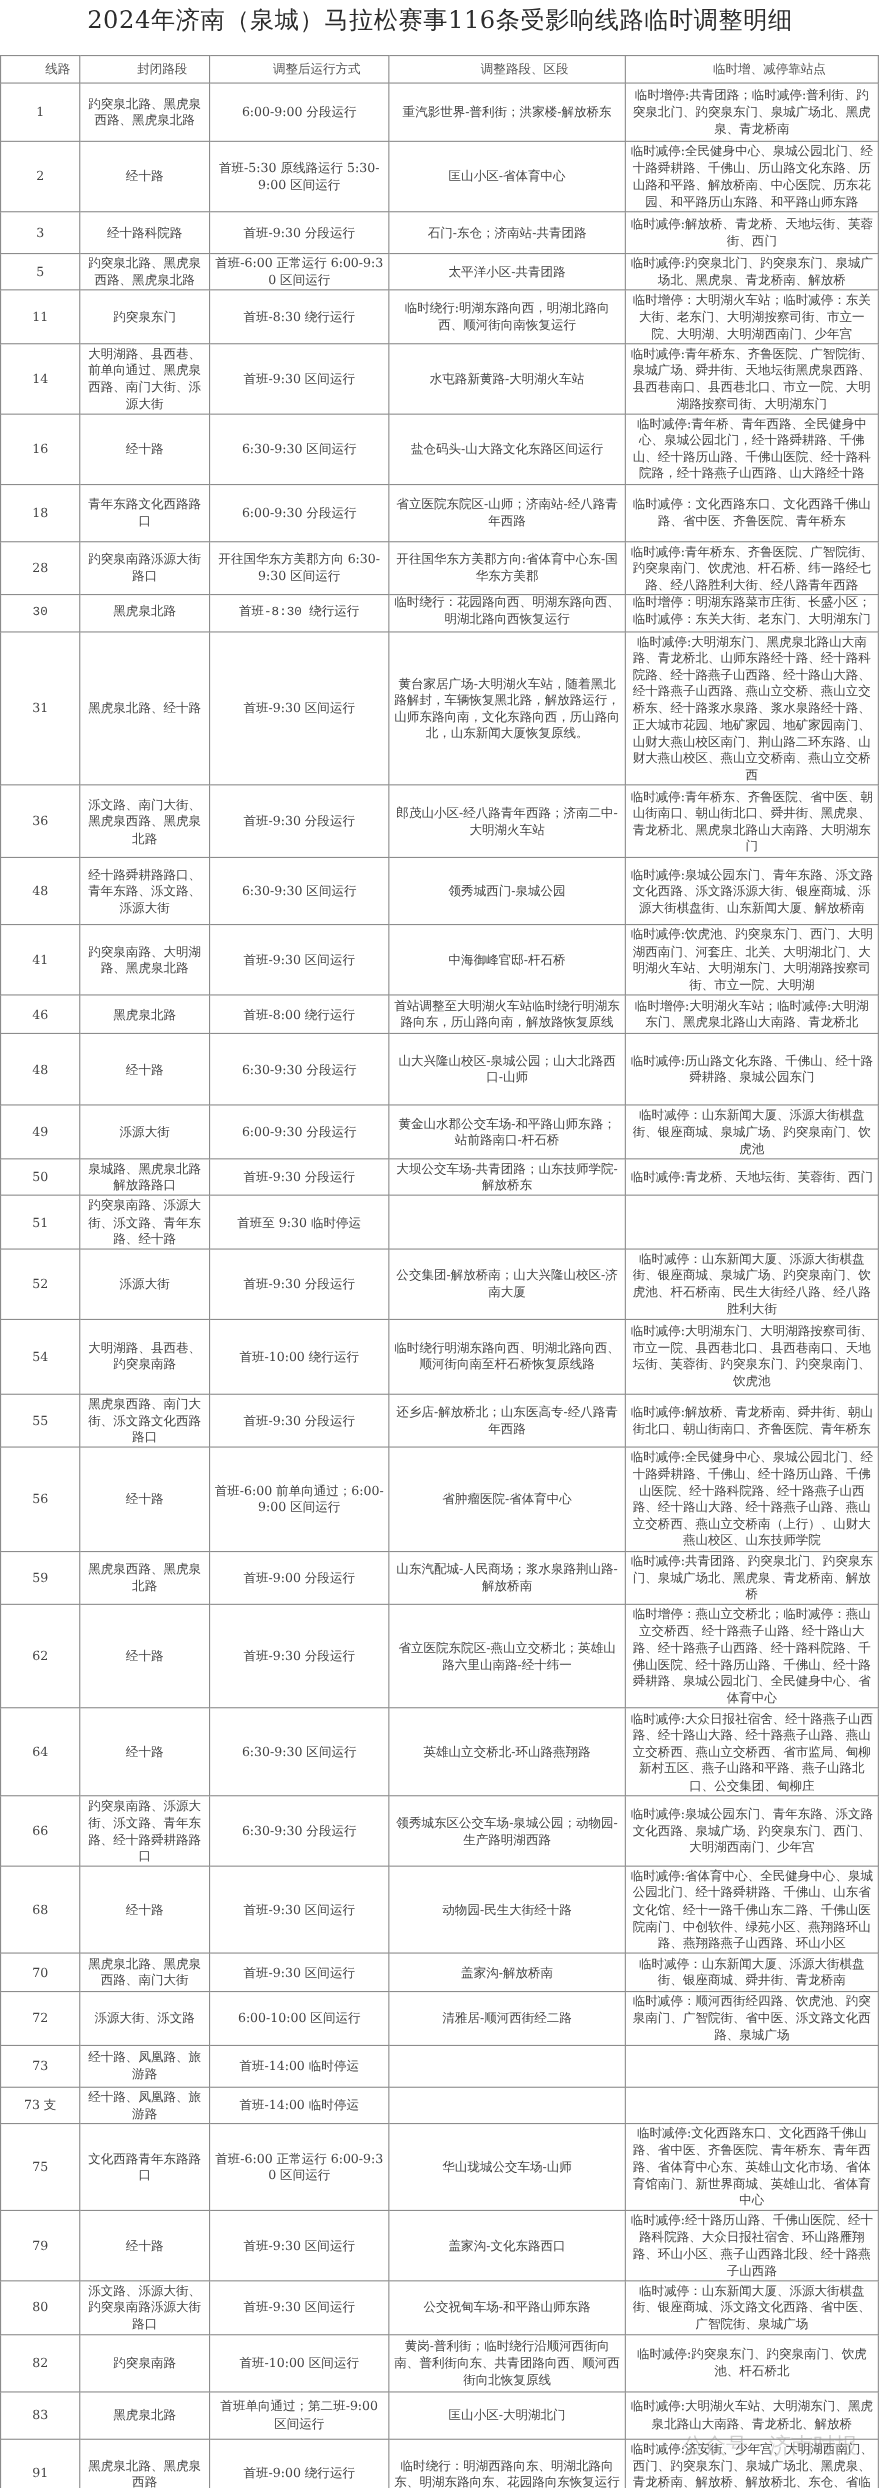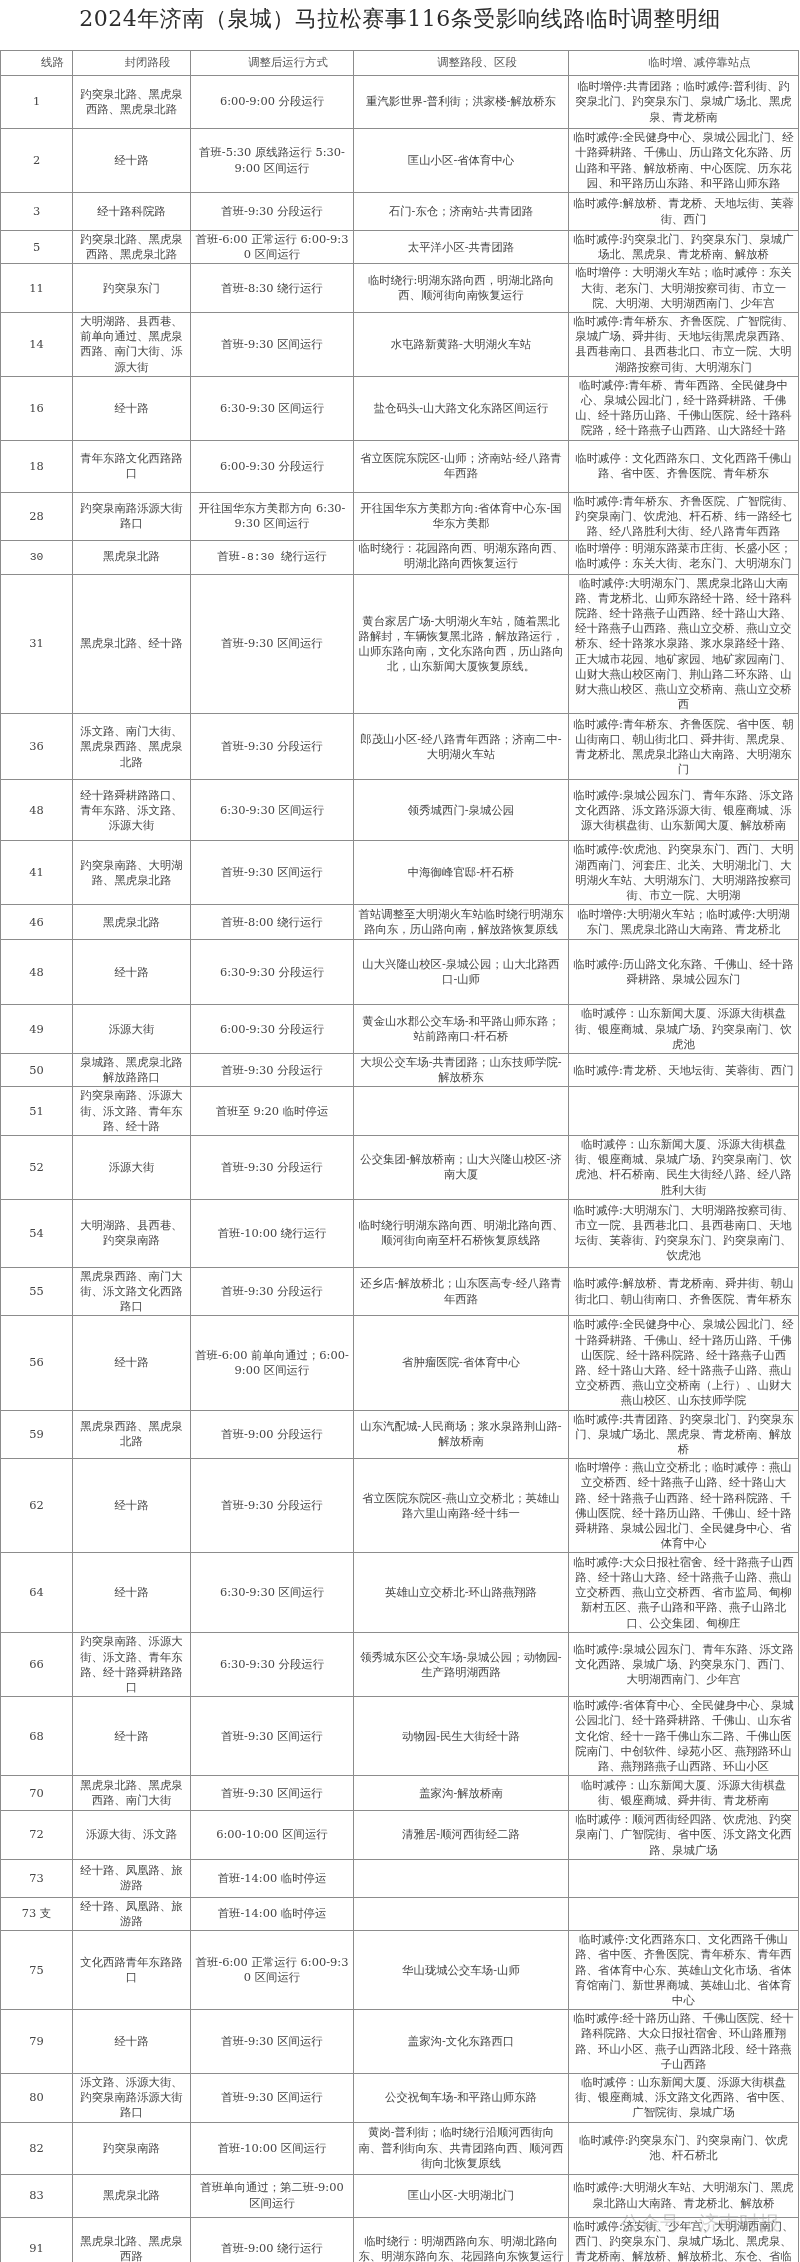--- a/index.html
+++ b/index.html
@@ -184,21 +184,21 @@
       <tr style="height: 31px;">
         <td class="line">50</td>
         <td>泉城路、黑虎泉北路解放路路口</td>
         <td>首班-9:30 分段运行</td>
         <td>大坝公交车场-共青团路；山东技师学院-解放桥东</td>
         <td>临时减停:青龙桥、天地坛街、芙蓉街、西门</td>
       </tr>
       <tr style="height: 44px;">
         <td class="line">51</td>
         <td>趵突泉南路、泺源大街、泺文路、青年东路、经十路</td>
-        <td>首班至 9:20 临时停运</td>
+        <td>首班至 9:30 临时停运</td>
         <td></td>
         <td></td>
       </tr>
       <tr style="height: 43px;">
         <td class="line">52</td>
         <td>泺源大街</td>
         <td>首班-9:30 分段运行</td>
         <td>公交集团-解放桥南；山大兴隆山校区-济南大厦</td>
         <td>临时减停：山东新闻大厦、泺源大街棋盘街、银座商城、泉城广场、趵突泉南门、饮虎池、杆石桥南、民生大街经八路、经八路胜利大街</td>
       </tr>

